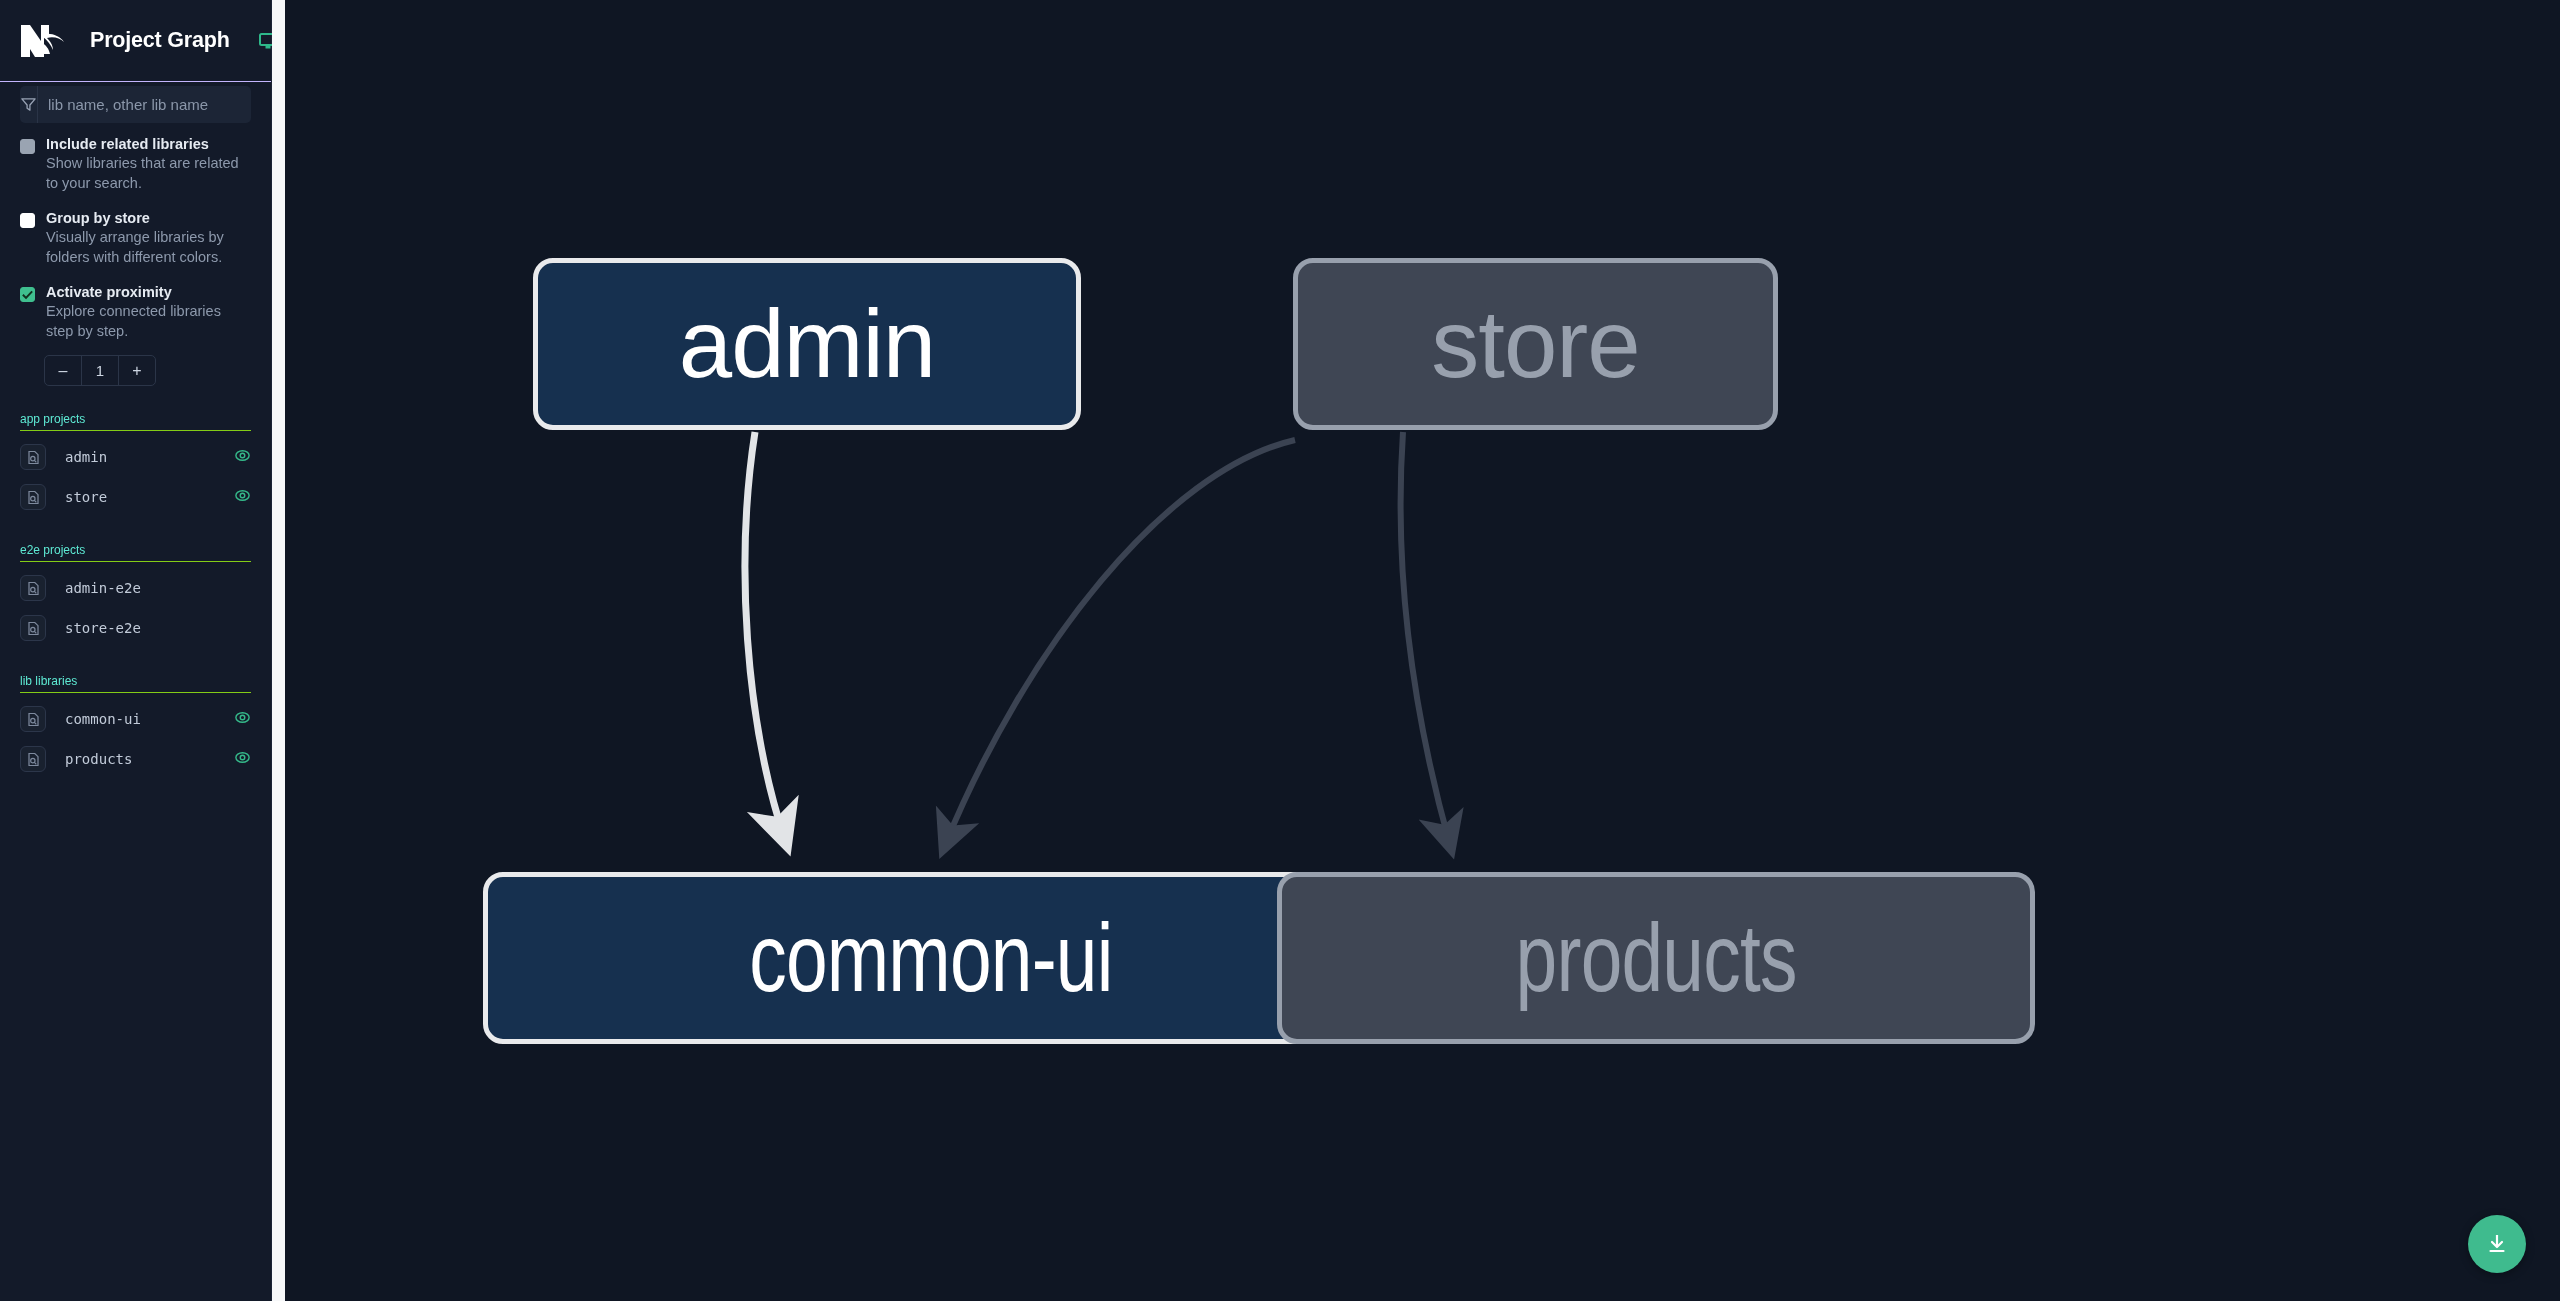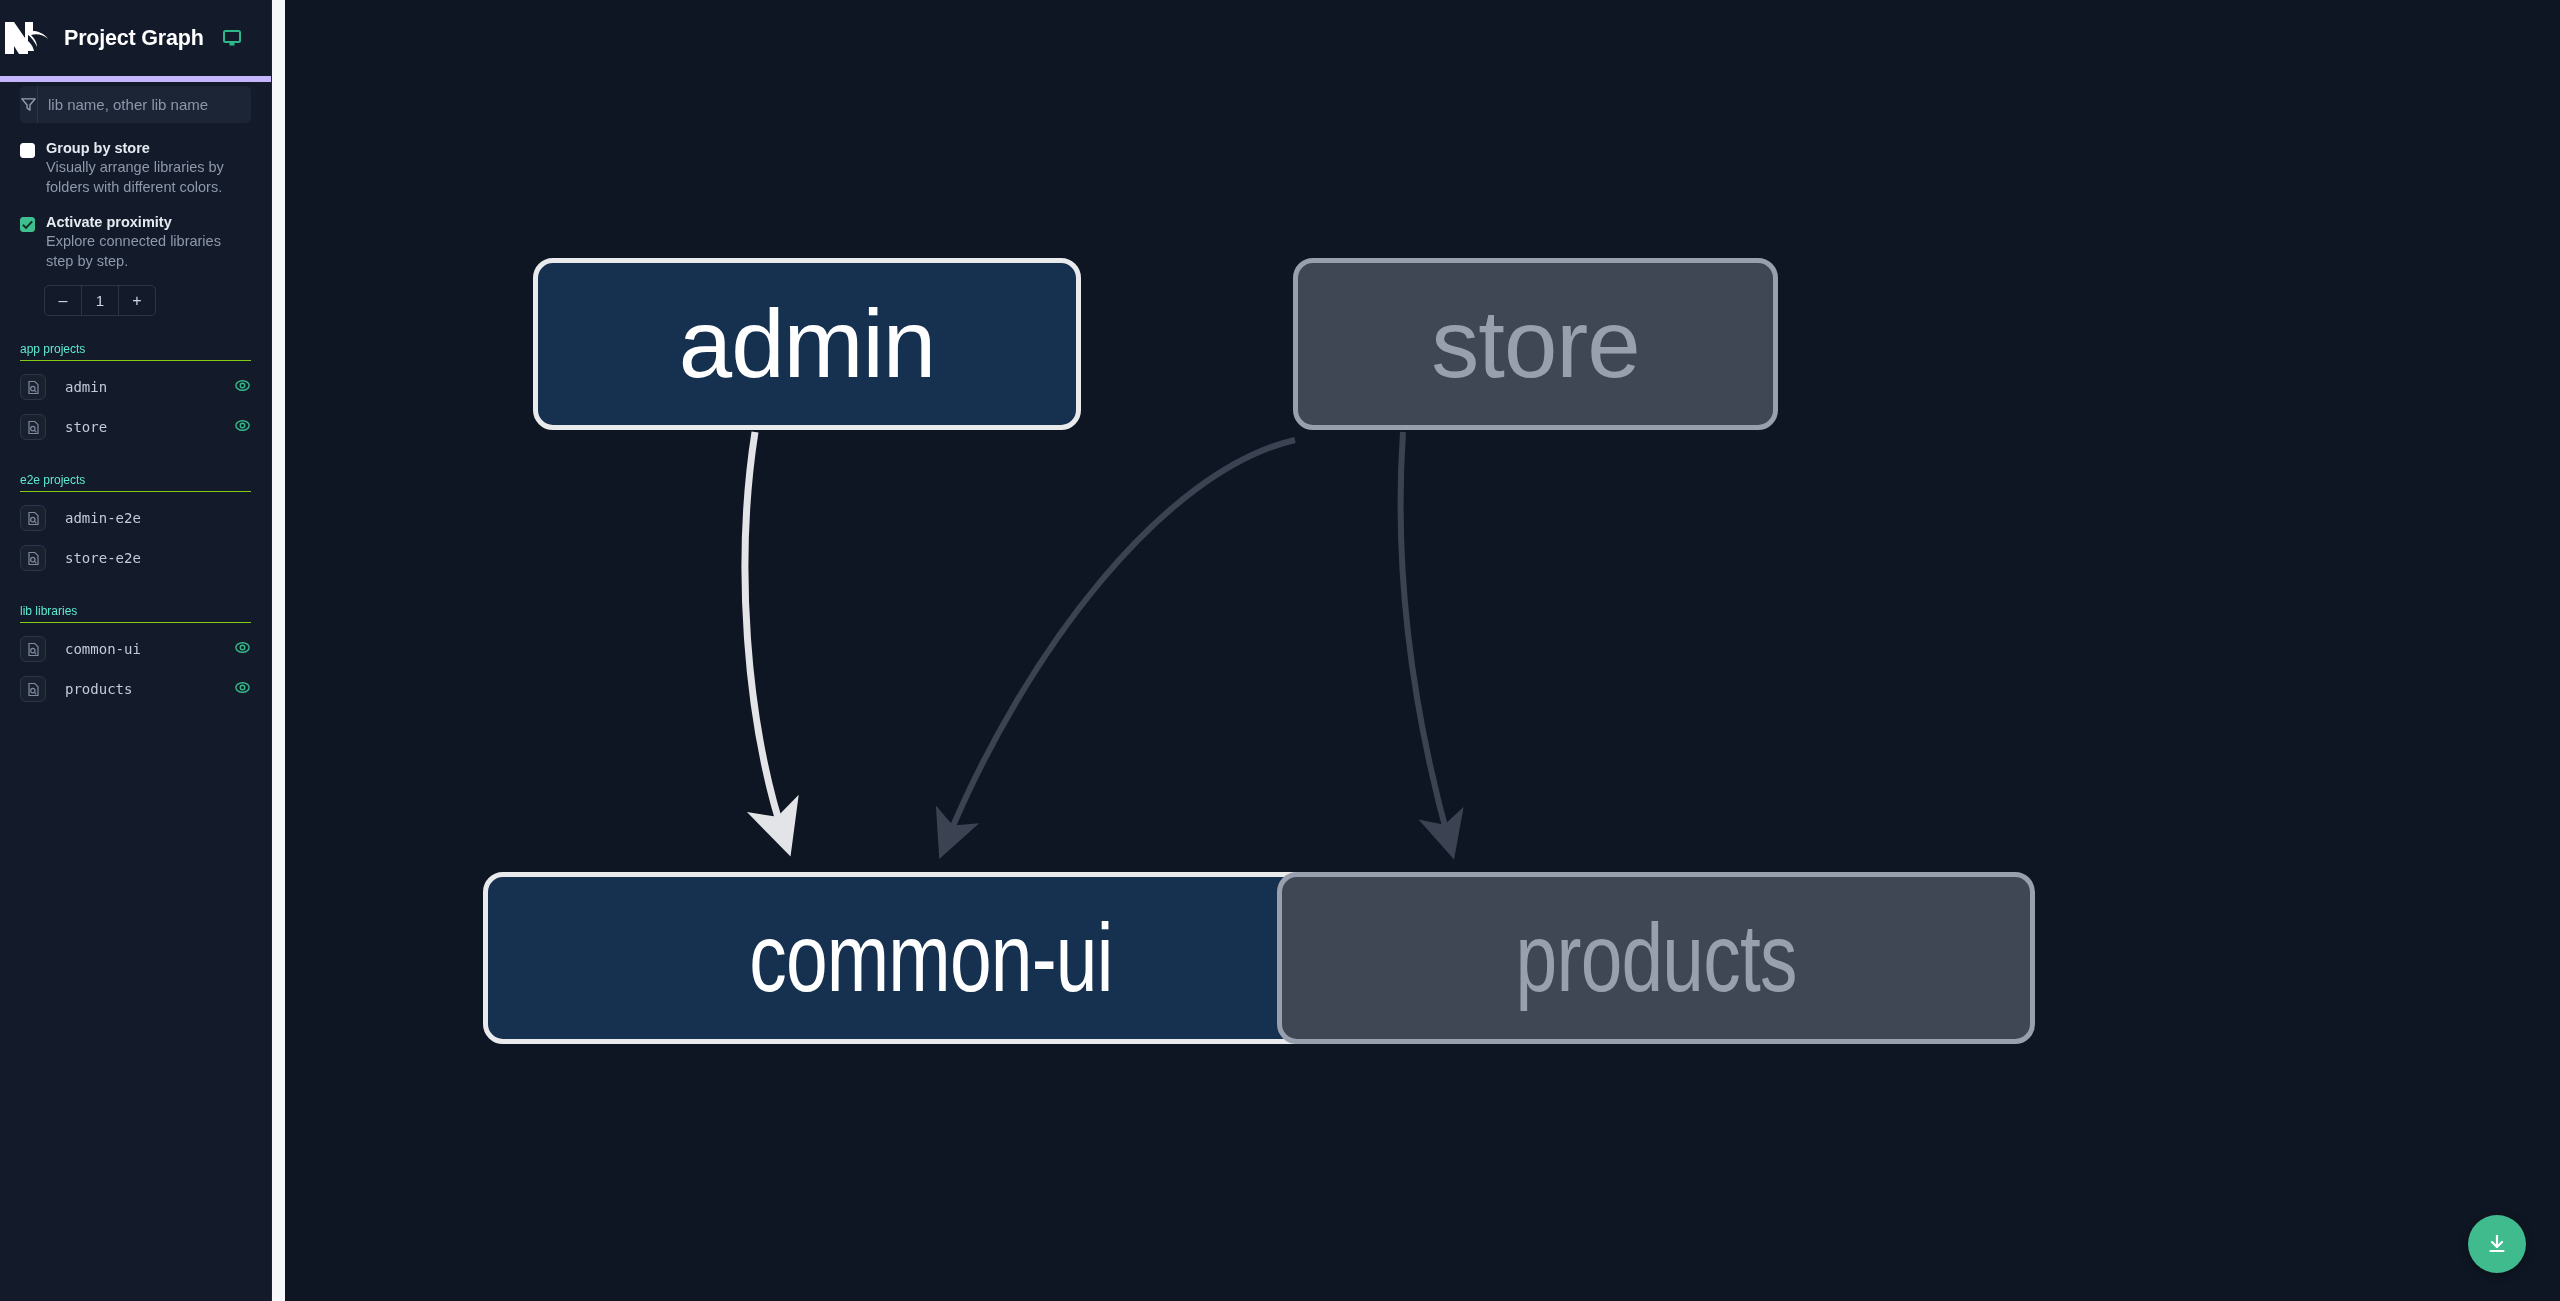--- a/index.html
+++ b/index.html
@@ -16,23 +16,23 @@
     width: 272px; height: 1301px;
     background: #131a29;
     position: relative;
     flex: 0 0 272px;
     display: flex; flex-direction: column;
     border-right: 1px solid #1c2436;
   }
   .sb-header {
     height: 82px;
     display: flex; align-items: center;
-    padding: 0 4px;
-    border-bottom: 6px solid #c4b5fd;
-    gap: 14px;
+    padding: 0 20px;
+    border-bottom: 1px solid #c4b5fd;
+    gap: 24px;
   }
   .nx-logo { width: 46px; height: 36px; flex: 0 0 46px; display:block; }
   .app-title {
     color: #ffffff; font-size: 21.5px; font-weight: 700;
     letter-spacing: -0.2px; white-space: nowrap;
   }
   .monitor-icon { width: 20px; height: 20px; margin-left: 4px; flex:0 0 20px;}
 
   .sb-tagline {
     display: flex; align-items: center; gap: 9px;
@@ -201,20 +201,29 @@
 
     <div class="search-box">
       <div class="search-btn">
         <svg class="funnel-icon" viewBox="0 0 18 18">
           <path d="M2 3 H16 L10.5 9.5 V15 L7.5 13 V9.5 Z" fill="none" stroke="#97a2b4" stroke-width="1.4" stroke-linejoin="round"></path>
         </svg>
       </div>
       <input class="search-input" type="text" placeholder="lib name, other lib name" style="">
     </div>
 
+    <div class="opt-row">
+      <span class="chk">
+        
+      </span>
+      <span class="opt-text">
+        <span class="opt-label">Include related libraries</span>
+        <span class="opt-desc">Show libraries that are related to your search.</span>
+      </span>
+    </div>
 
 
     <div class="opt-row compact">
       <span class="chk white">
         
       </span>
       <span class="opt-text">
         <span class="opt-label">Group by store</span>
         <span class="opt-desc">Visually arrange libraries by folders with different colors.</span>
       </span>

